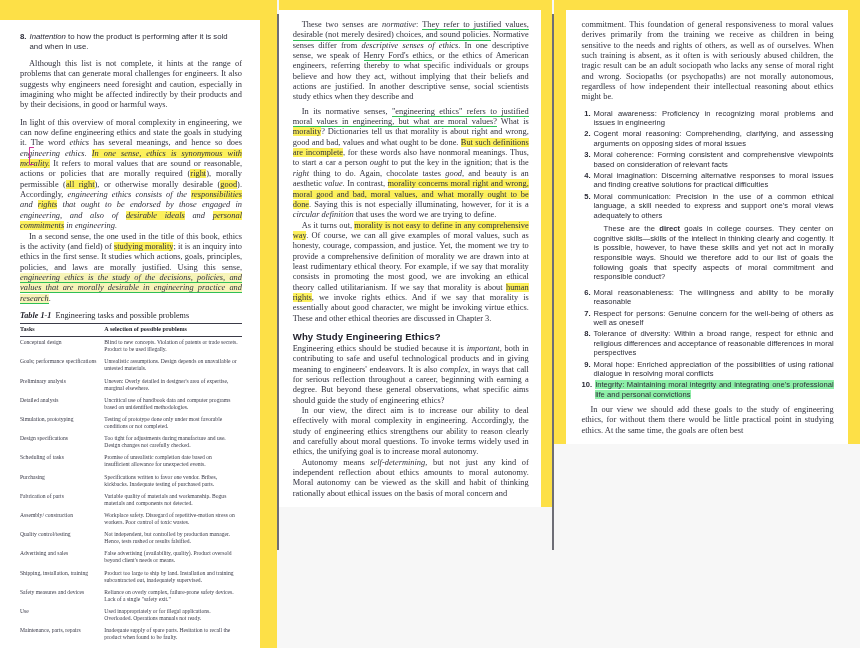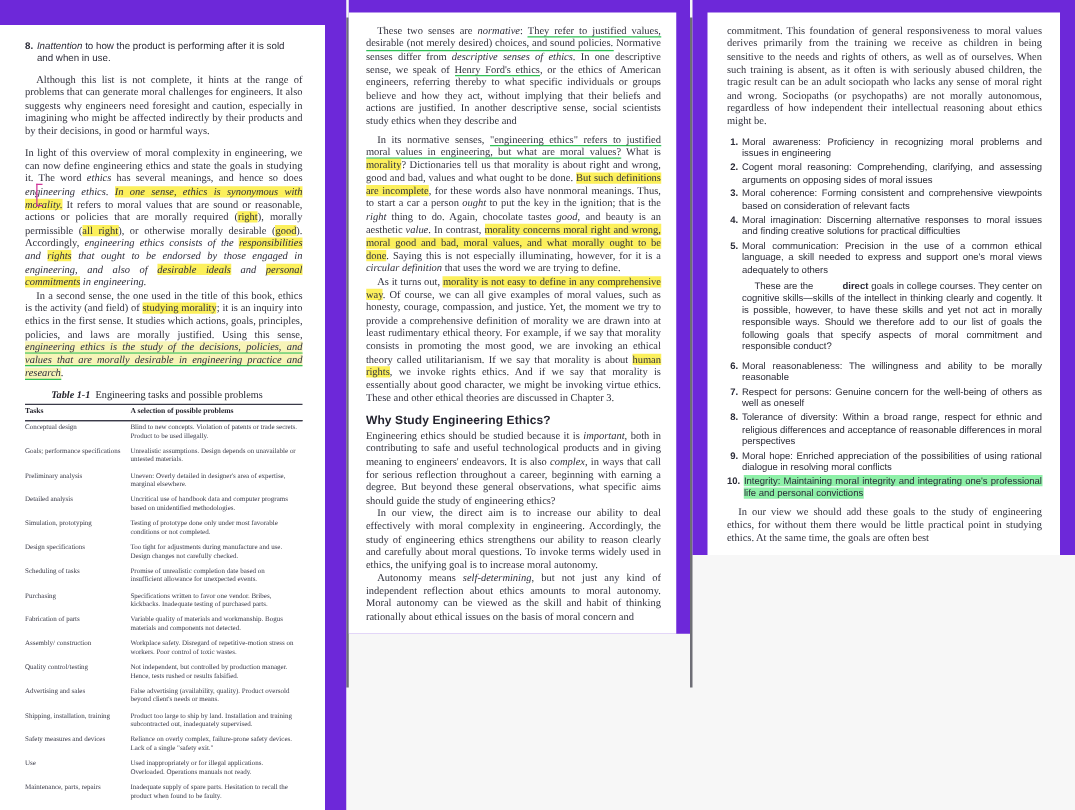--- a/index.html
+++ b/index.html
@@ -12,21 +12,21 @@
     overflow:hidden;
   }
   .page-wrap{
     position:relative;
     width:860px;height:648px;
     display:flex;
     align-items:flex-start;
   }
 
   
-  .panel{position:relative;background:#6d28d9;}
+  .panel{position:relative;background:#fde047;}
   .panel-left{width:282px;padding:20px 0 0 0;}
   .panel-mid{width:278px;padding:10px 0 0 0;}
   .panel-right{width:300px;padding:10px 0 0 12px;}
 
   .divider{
     width:2px;
     background:#6e6e76;
     align-self:stretch;
     margin-top:14px;margin-bottom:98px;
     flex:0 0 2px;
@@ -58,21 +58,21 @@
   h2.head{
     font-family:"Liberation Sans", sans-serif;
     font-size:9.6px;
     font-weight:bold;
     color:#24242f;
     margin:0 0 2px 0;
     letter-spacing:.1px;
   }
 
   .it{font-style:italic;}
-  .bd{font-weight:bold;margin-left:21px;}
+  .bd{font-weight:bold;}
 
   
   .hl-y{background:#fcf05c;}
   .hl-g{background:#8ef0a8;}
   .ul-g{
     border-bottom:1.3px solid #2fbf55;
     padding-bottom:.4px;
   }
   .ul-gy{
     background:#f7f4b8;

